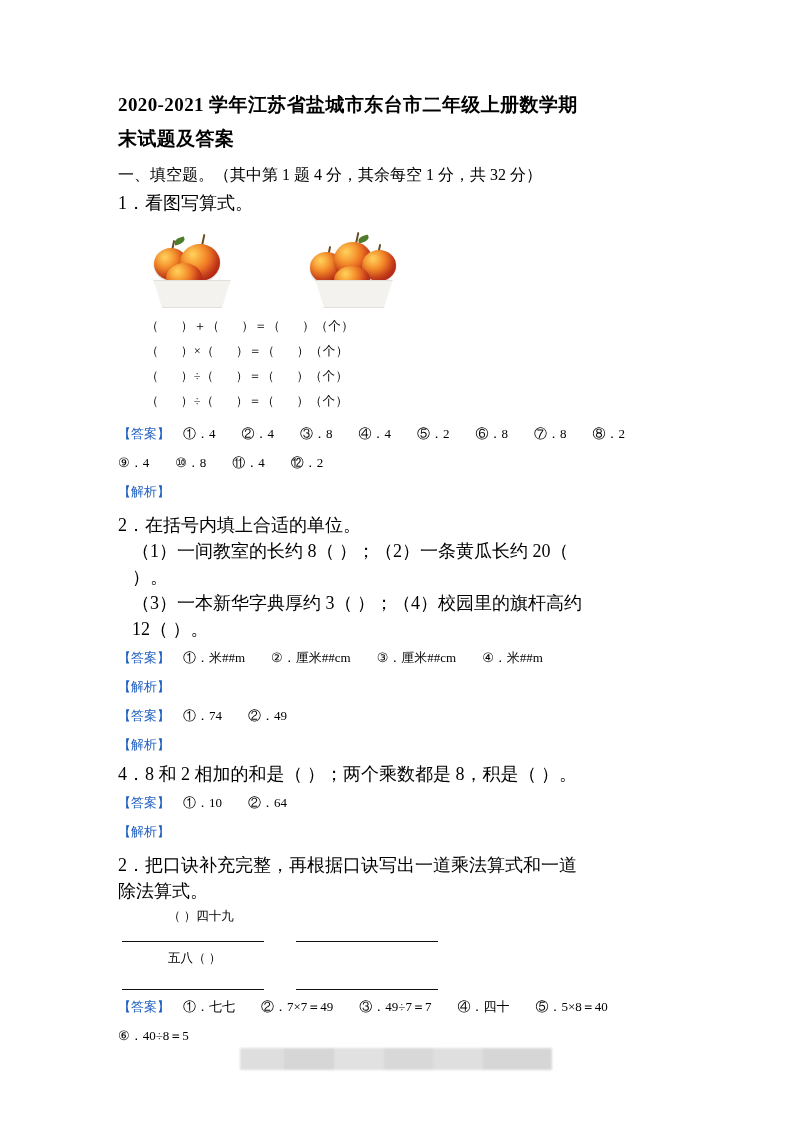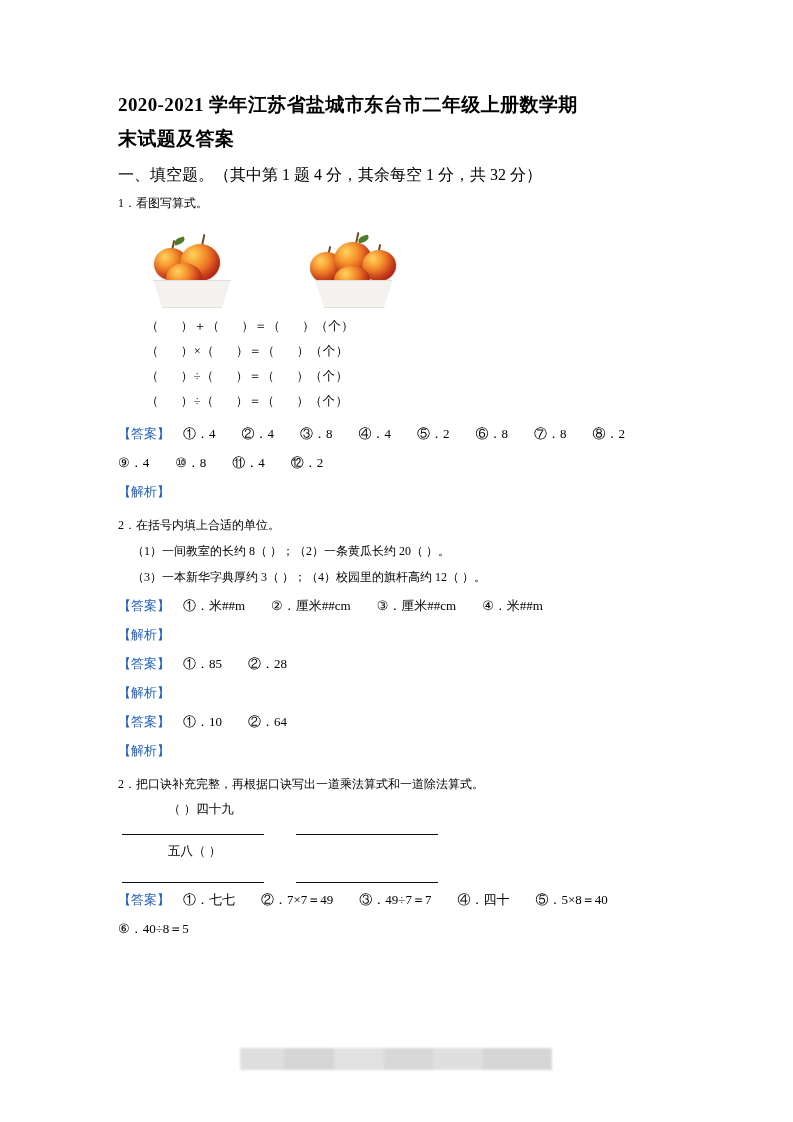--- a/index.html
+++ b/index.html
@@ -28,21 +28,21 @@
     line-height: 34px;
     letter-spacing: 0.4px;
     margin: 0 0 6px 0;
   }
   .section-head {
     font-size: 16px;
     line-height: 26px;
     margin: 6px 0 2px 0;
   }
   .q-line {
-    font-size: 12px;
+    font-size: 18px;
     line-height: 26px;
     margin: 0;
   }
   .q-indent {
     padding-left: 14px;
   }
   .images-row {
     margin: 10px 0 6px 14px;
     display: flex;
     gap: 44px;
@@ -197,23 +197,24 @@
   <div class="ans-row"><span class="tag">【解析】</span></div>
 
   <div class="spacer-sm"></div>
 
   <div class="q-line">2．在括号内填上合适的单位。</div>
   <div class="q-line q-indent">（1）一间教室的长约 8（            ）；（2）一条黄瓜长约 20（            ）。</div>
   <div class="q-line q-indent">（3）一本新华字典厚约 3（            ）；（4）校园里的旗杆高约 12（            ）。</div>
   <div class="ans-row"><span class="tag">【答案】</span>    <span>①．米##m        ②．厘米##cm        ③．厘米##cm        ④．米##m</span></div>
   <div class="ans-row"><span class="tag">【解析】</span></div>
 
-  <div class="ans-row"><span class="tag">【答案】</span>    <span>①．85        ②．28</span></div>
-  <div class="ans-row"><span class="tag">【解析】</span></div>
-
+  <div class="ans-row"><span class="tag">【答案】</span>    <span>①．74        ②．49</span></div>
+  <div class="ans-row"><span class="tag">【解析】</span></div>
+
+  <div class="q-line">4．8 和 2 相加的和是（            ）；两个乘数都是 8，积是（            ）。</div>
   <div class="ans-row"><span class="tag">【答案】</span>    <span>①．10        ②．64</span></div>
   <div class="ans-row"><span class="tag">【解析】</span></div>
 
   <div class="spacer-sm"></div>
 
   <div class="q-line">2．把口诀补充完整，再根据口诀写出一道乘法算式和一道除法算式。</div>
   <div class="kou-line q-indent">（        ）四十九</div>
 
   <div class="rules-row">
     <div class="rule-seg"></div>

